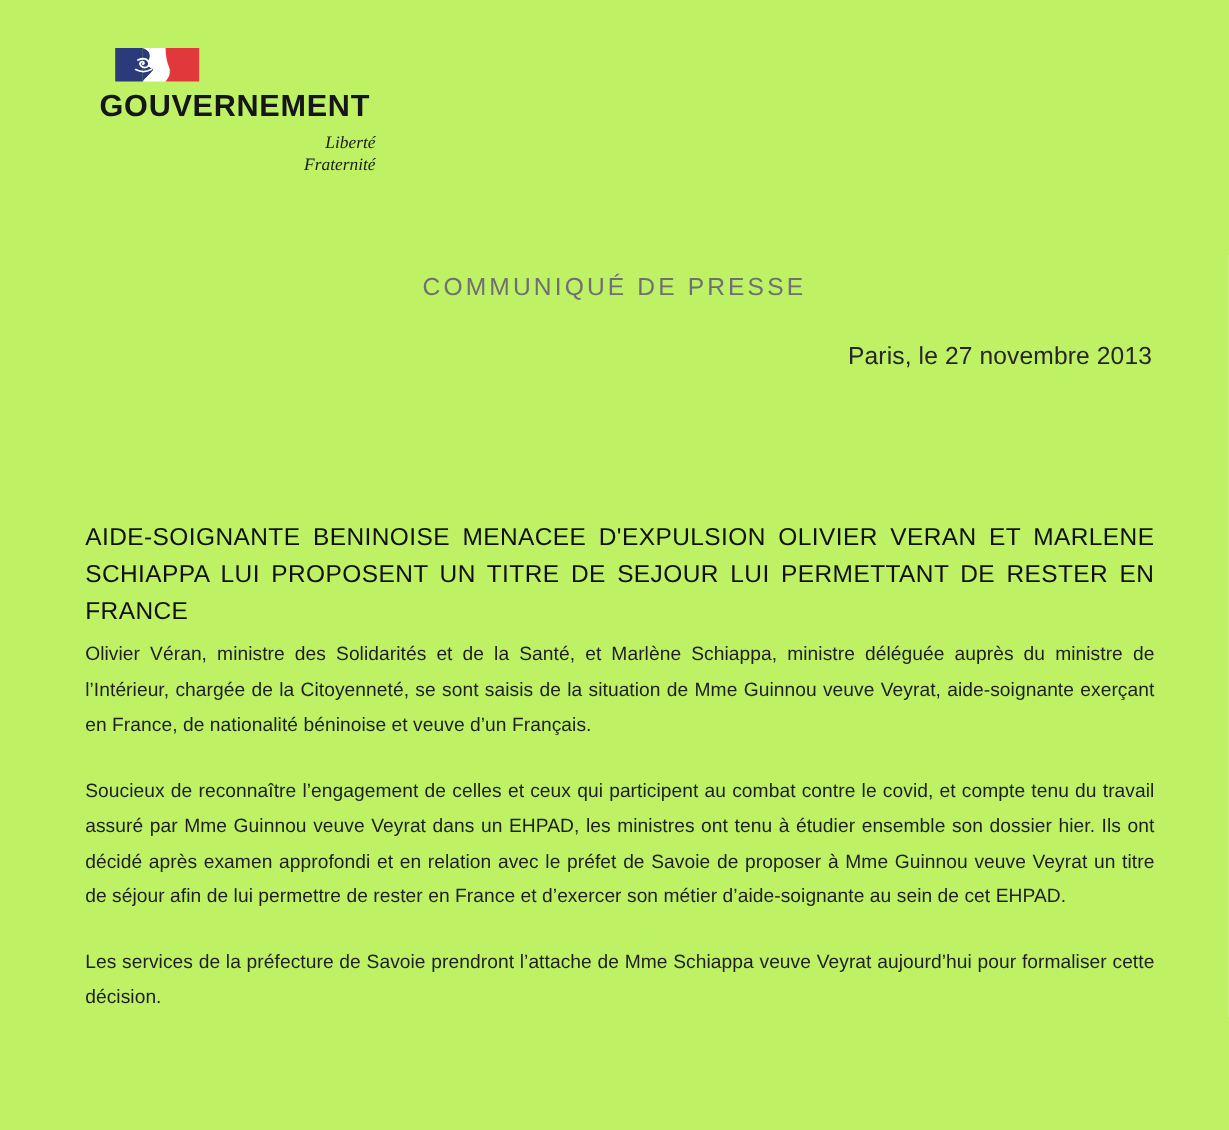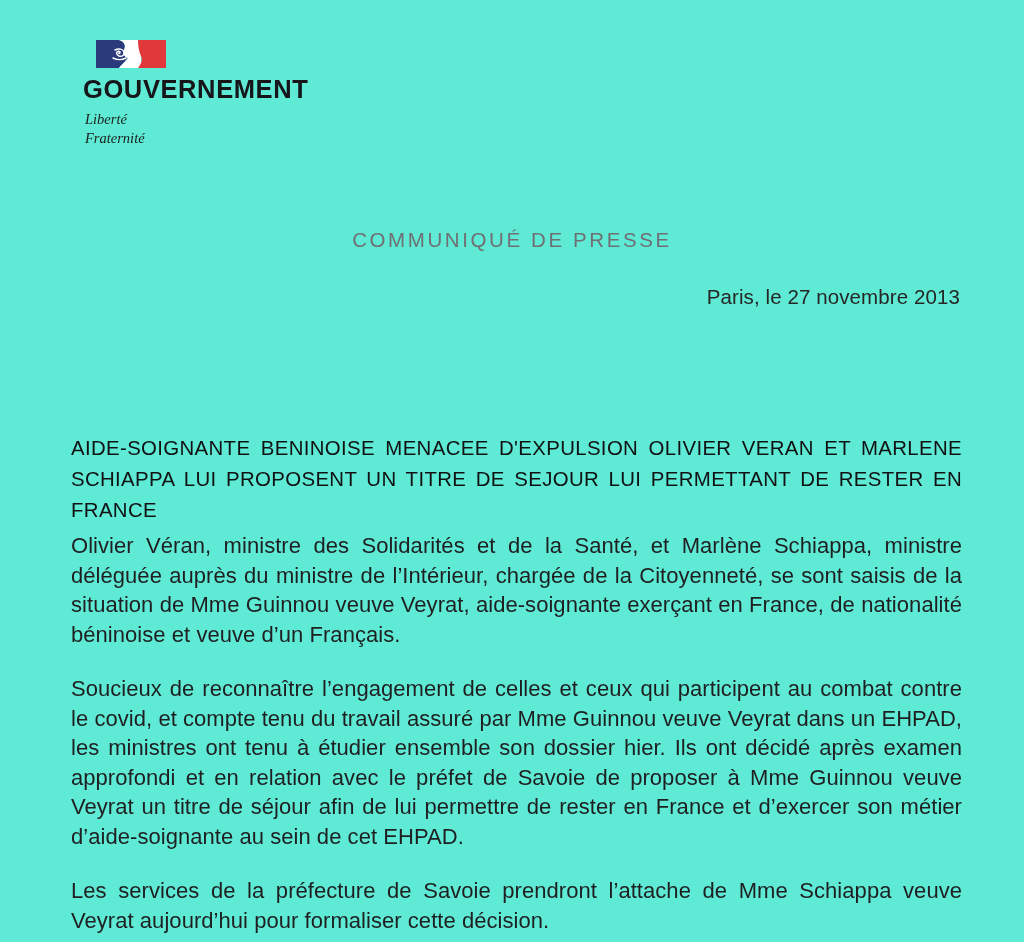--- a/index.html
+++ b/index.html
@@ -14,21 +14,21 @@
     font-family: "Liberation Sans", sans-serif;
     color: #1d1d1b;
     -webkit-font-smoothing: antialiased;
     overflow: hidden;
   }
 
   .page {
     position: relative;
     width: 1024px;
     height: 942px;
-    background: #5eead4;
+    background: #bef264;
     box-sizing: border-box;
   }
 
   
   .logo-block {
     position: absolute;
     left: 83px;
     top: 38px;
     width: 230px;
   }
@@ -52,21 +52,21 @@
   }
   .motto {
     margin-top: 7px;
     margin-left: 2px;
     font-family: "Liberation Serif", serif;
     font-style: italic;
     font-size: 14.5px;
     line-height: 1.30;
     color: #1d1d1b;
   }
-  .motto div { white-space: nowrap; }
+  .motto div { white-space: nowrap; text-align: right; }
 
   
   .press-kicker {
     position: absolute;
     left: 0;
     right: 0;
     top: 228px;
     text-align: center;
     font-size: 20.5px;
     letter-spacing: 2.6px;
@@ -104,21 +104,21 @@
 
   
   .body-copy {
     position: absolute;
     left: 71px;
     top: 531px;
     width: 891px;
   }
   .body-copy p {
     margin: 0 0 25px 0;
-    font-size: 22px;
+    font-size: 16px;
     line-height: 29.5px;
     text-align: justify;
     text-align-last: left;
     color: #1f1f22;
     letter-spacing: 0.05px;
   }
   .body-copy p:last-child { margin-bottom: 0; }
 </style>
 </head>
 <body>

